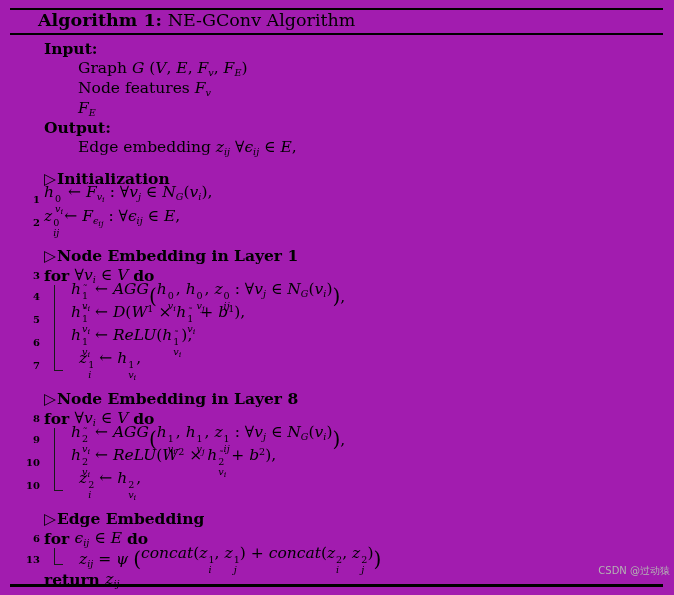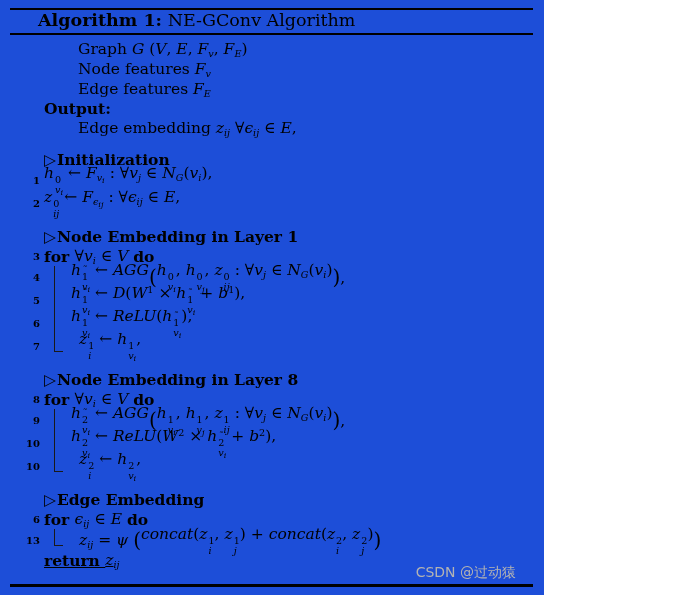--- a/index.html
+++ b/index.html
@@ -1,16 +1,16 @@
 <!DOCTYPE html>
 <html><head>
 <meta charset="utf-8">
 <style>
   html,body{margin:0;padding:0;background:#ffffff;}
-  .page{position:relative;width:544px;height:595px;background:#1d4ed8;overflow:hidden;
+  .page{position:relative;width:674px;height:595px;background:#a21caf;overflow:hidden;
         font-family:"DejaVu Serif","DejaVu Sans","Liberation Serif",serif;color:#000;}
   .rule{position:absolute;left:10px;right:11px;background:#000;}
   .rule.top{top:8px;height:2px;}
   .rule.mid{top:33px;height:1.5px;}
   .rule.bot{top:584px;height:2.5px;}
   .title{position:absolute;left:38px;top:10px;font-size:17.5px;white-space:nowrap;}
   .bd{font-weight:bold;}
   .body{position:absolute;left:10px;top:39px;right:8px;font-size:15.5px;}
   .line{display:flex;align-items:center;}
   .l-head{height:19px;}
@@ -34,44 +34,48 @@
   .up1{font-size:0.62em;vertical-align:0.55em;line-height:1;}
   .dn1{font-size:0.62em;vertical-align:-0.3em;line-height:1;}
   .ss{display:inline-flex;flex-direction:column;align-items:flex-start;font-size:0.62em;
       line-height:1.05;vertical-align:-0.5em;margin-left:1px;}
   .ss .up,.ss .dn{display:block;}
   .dn1 .dn1,.ss .dn1{font-size:0.85em;}
   .tl{position:relative;}
   .tl::after{content:"˜";position:absolute;left:50%;transform:translateX(-50%);
              top:-0.62em;font-style:normal;}
   .mk{margin-right:1px;}
-  .watermark{position:absolute;top:564px;right:28px;font-size:14px;color:#b3b3b3;
+  .watermark{position:absolute;top:564px;right:4px;font-size:10px;color:#b3b3b3;
              font-family:"DejaVu Sans","Liberation Sans",sans-serif;}
 </style>
 </head>
 <body>
 
 <div class="page">
   <div class="rule top"></div>
   <div class="title">
     <span class="bd">Algorithm 1:</span><span> NE-GConv Algorithm</span>
   </div>
   <div class="rule mid"></div>
   <div class="body" id="algo-body">
+      <div class="line l-head">
+        <span class="num"></span>
+        <span class="ct"><span class="bd">Input:</span></span>
+      </div>
       <div class="line l-io">
         <span class="num"></span>
         <span class="ct"><span class="rm">Graph </span><span class="mx"><span class="cal">G</span><span class="rm"> </span><span class="rm">(</span><span class="cal">V</span><span class="rm">,</span><span class="rm"> </span><span class="cal">E</span><span class="rm">,</span><span class="rm"> </span><span class="it">F</span><span class="dn1"><span class="it">v</span></span><span class="rm">,</span><span class="rm"> </span><span class="it">F</span><span class="dn1"><span class="cal">E</span></span><span class="rm">)</span></span></span>
       </div>
       <div class="line l-io">
         <span class="num"></span>
         <span class="ct"><span class="rm">Node features </span><span class="mx"><span class="it">F</span><span class="dn1"><span class="it">v</span></span></span></span>
       </div>
       <div class="line l-io">
         <span class="num"></span>
-        <span class="ct"><span class="rm">Edge features </span><span class="mx"><span class="it">F</span><span class="dn1"><span class="cal">E</span></span></span></span>
+        <span class="ct"><span class="mx"><span class="it">F</span><span class="dn1"><span class="cal">E</span></span></span></span>
       </div>
       <div class="line l-head">
         <span class="num"></span>
         <span class="ct"><span class="bd">Output:</span></span>
       </div>
       <div class="line l-io">
         <span class="num"></span>
         <span class="ct"><span class="rm">Edge embedding </span><span class="mx"><span class="it">z</span><span class="dn1"><span class="it">i</span><span class="it">j</span></span><span class="rm"> </span><span class="rm">∀</span><span class="it">ϵ</span><span class="dn1"><span class="it">i</span><span class="it">j</span></span><span class="rm"> </span><span class="rm">∈</span><span class="rm"> </span><span class="cal">E</span><span class="rm">,</span></span></span>
       </div>
       <div class="line l-comment">

